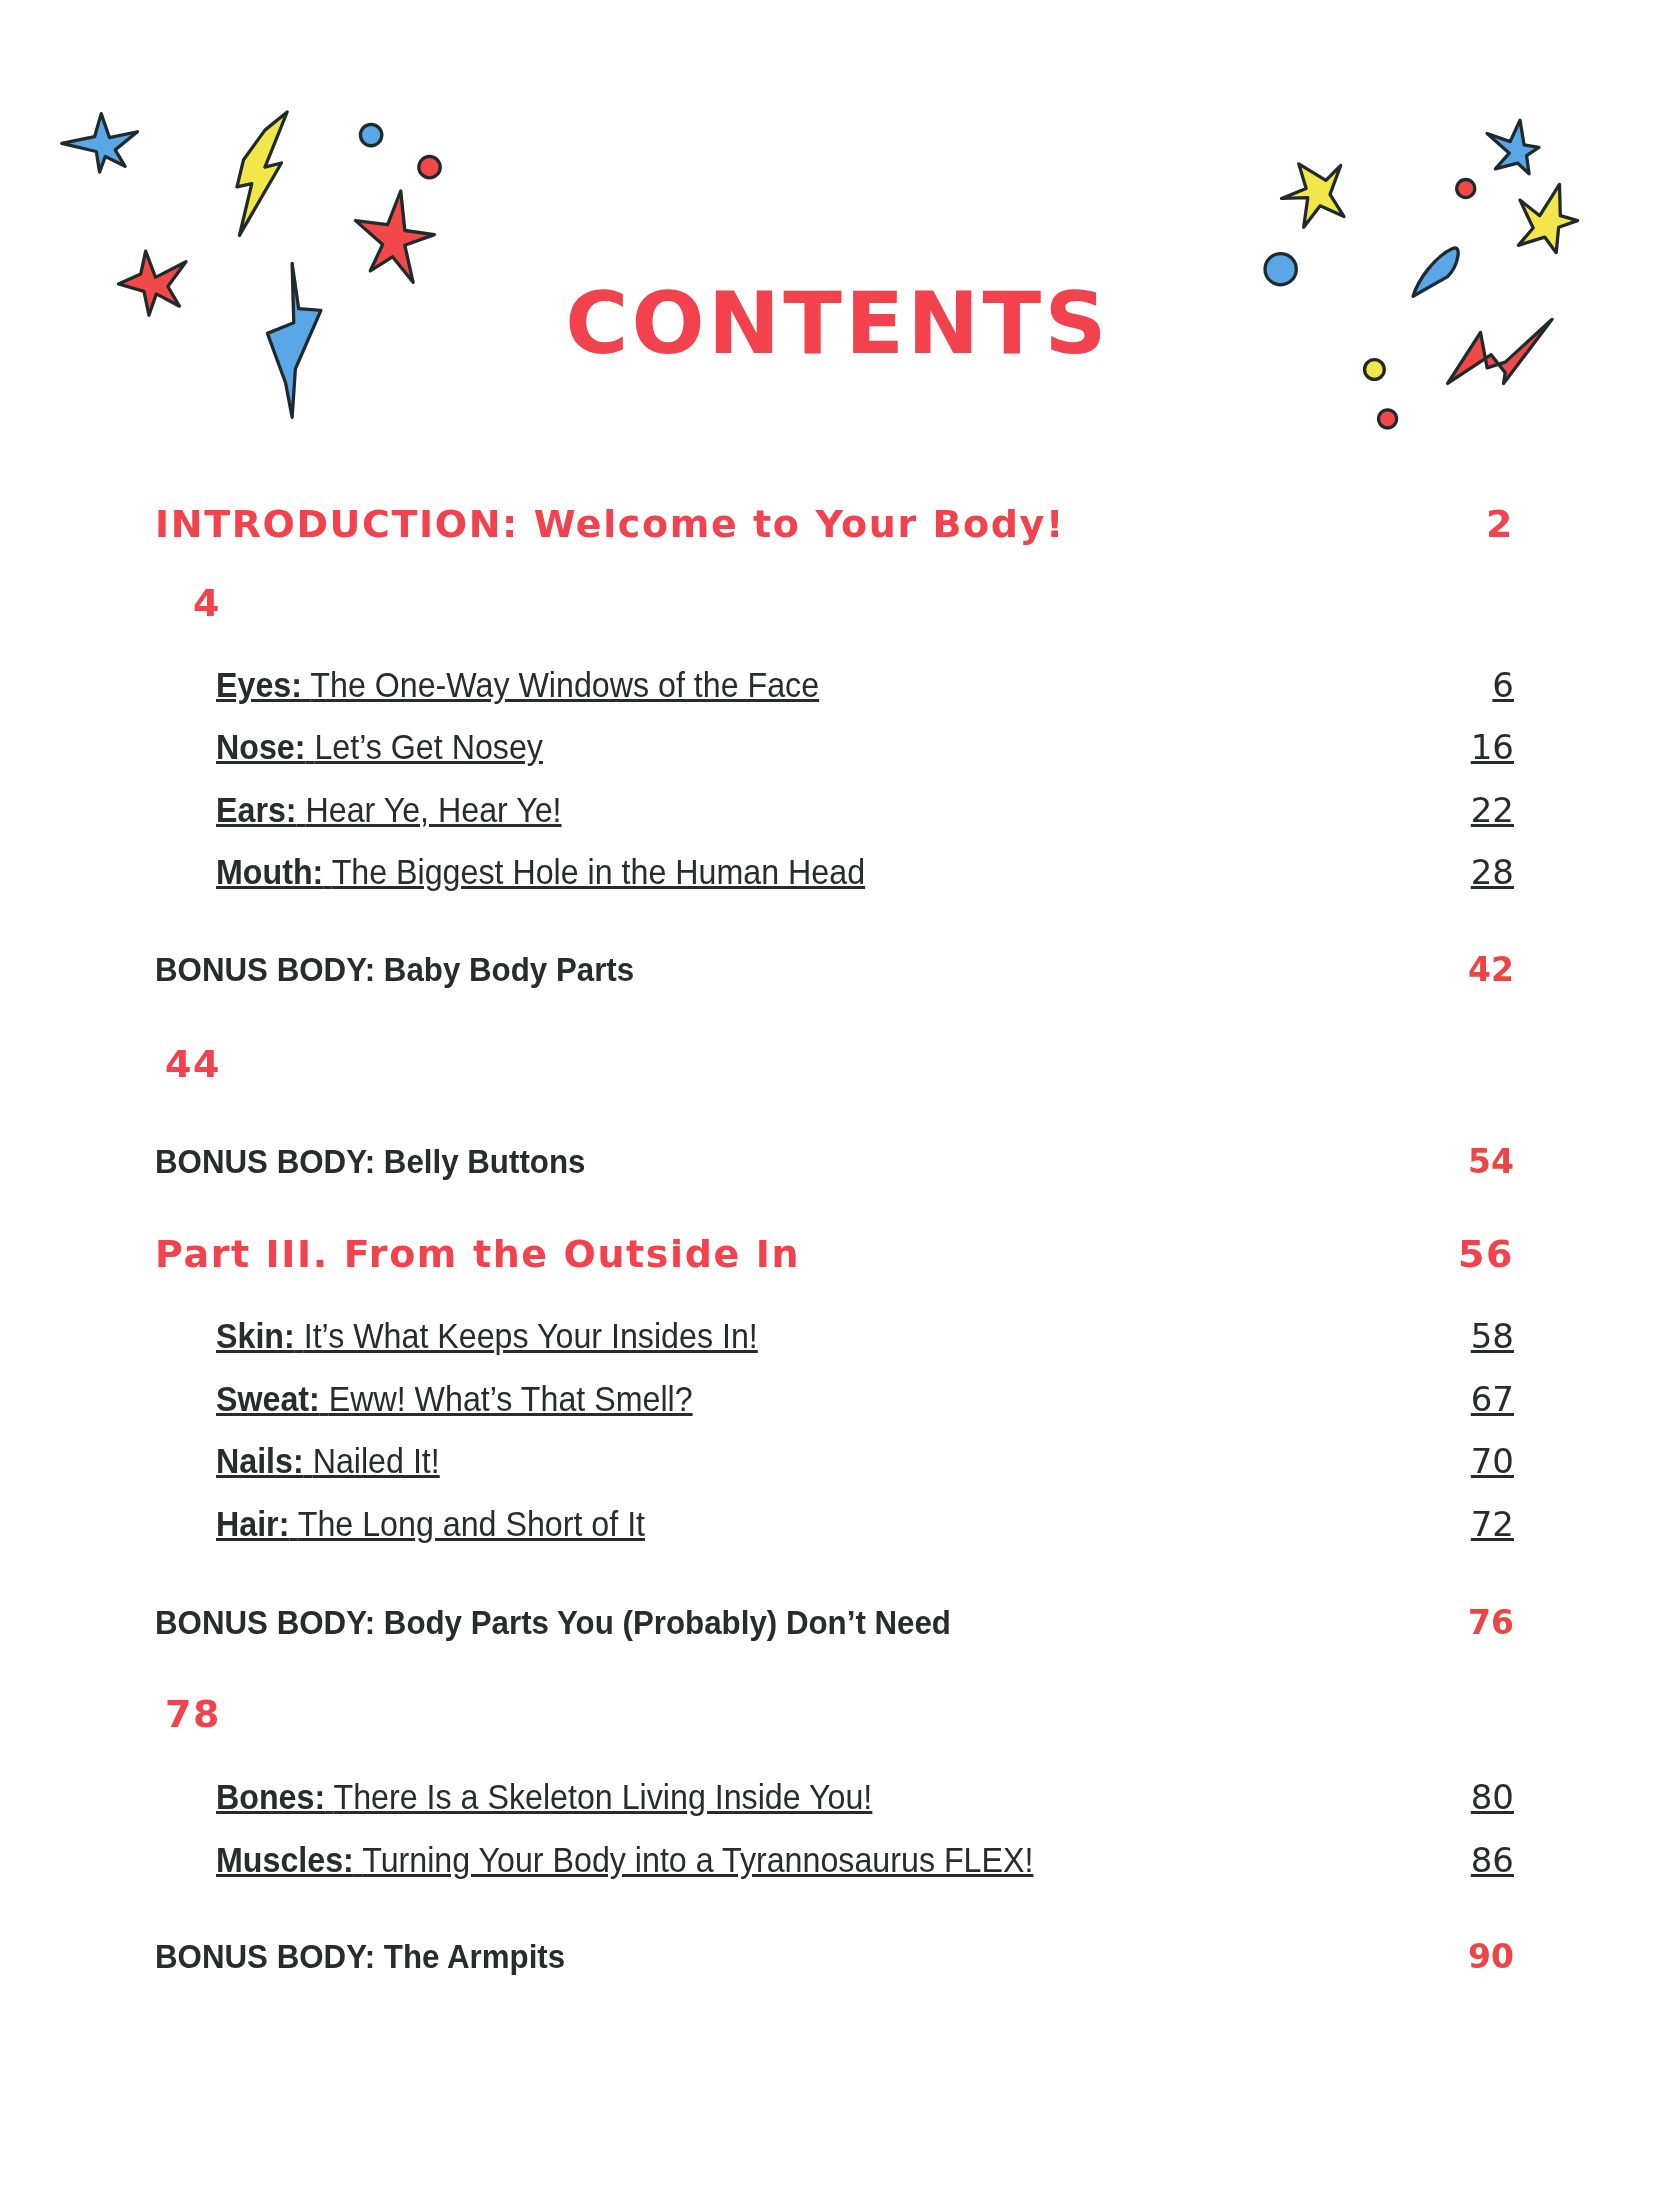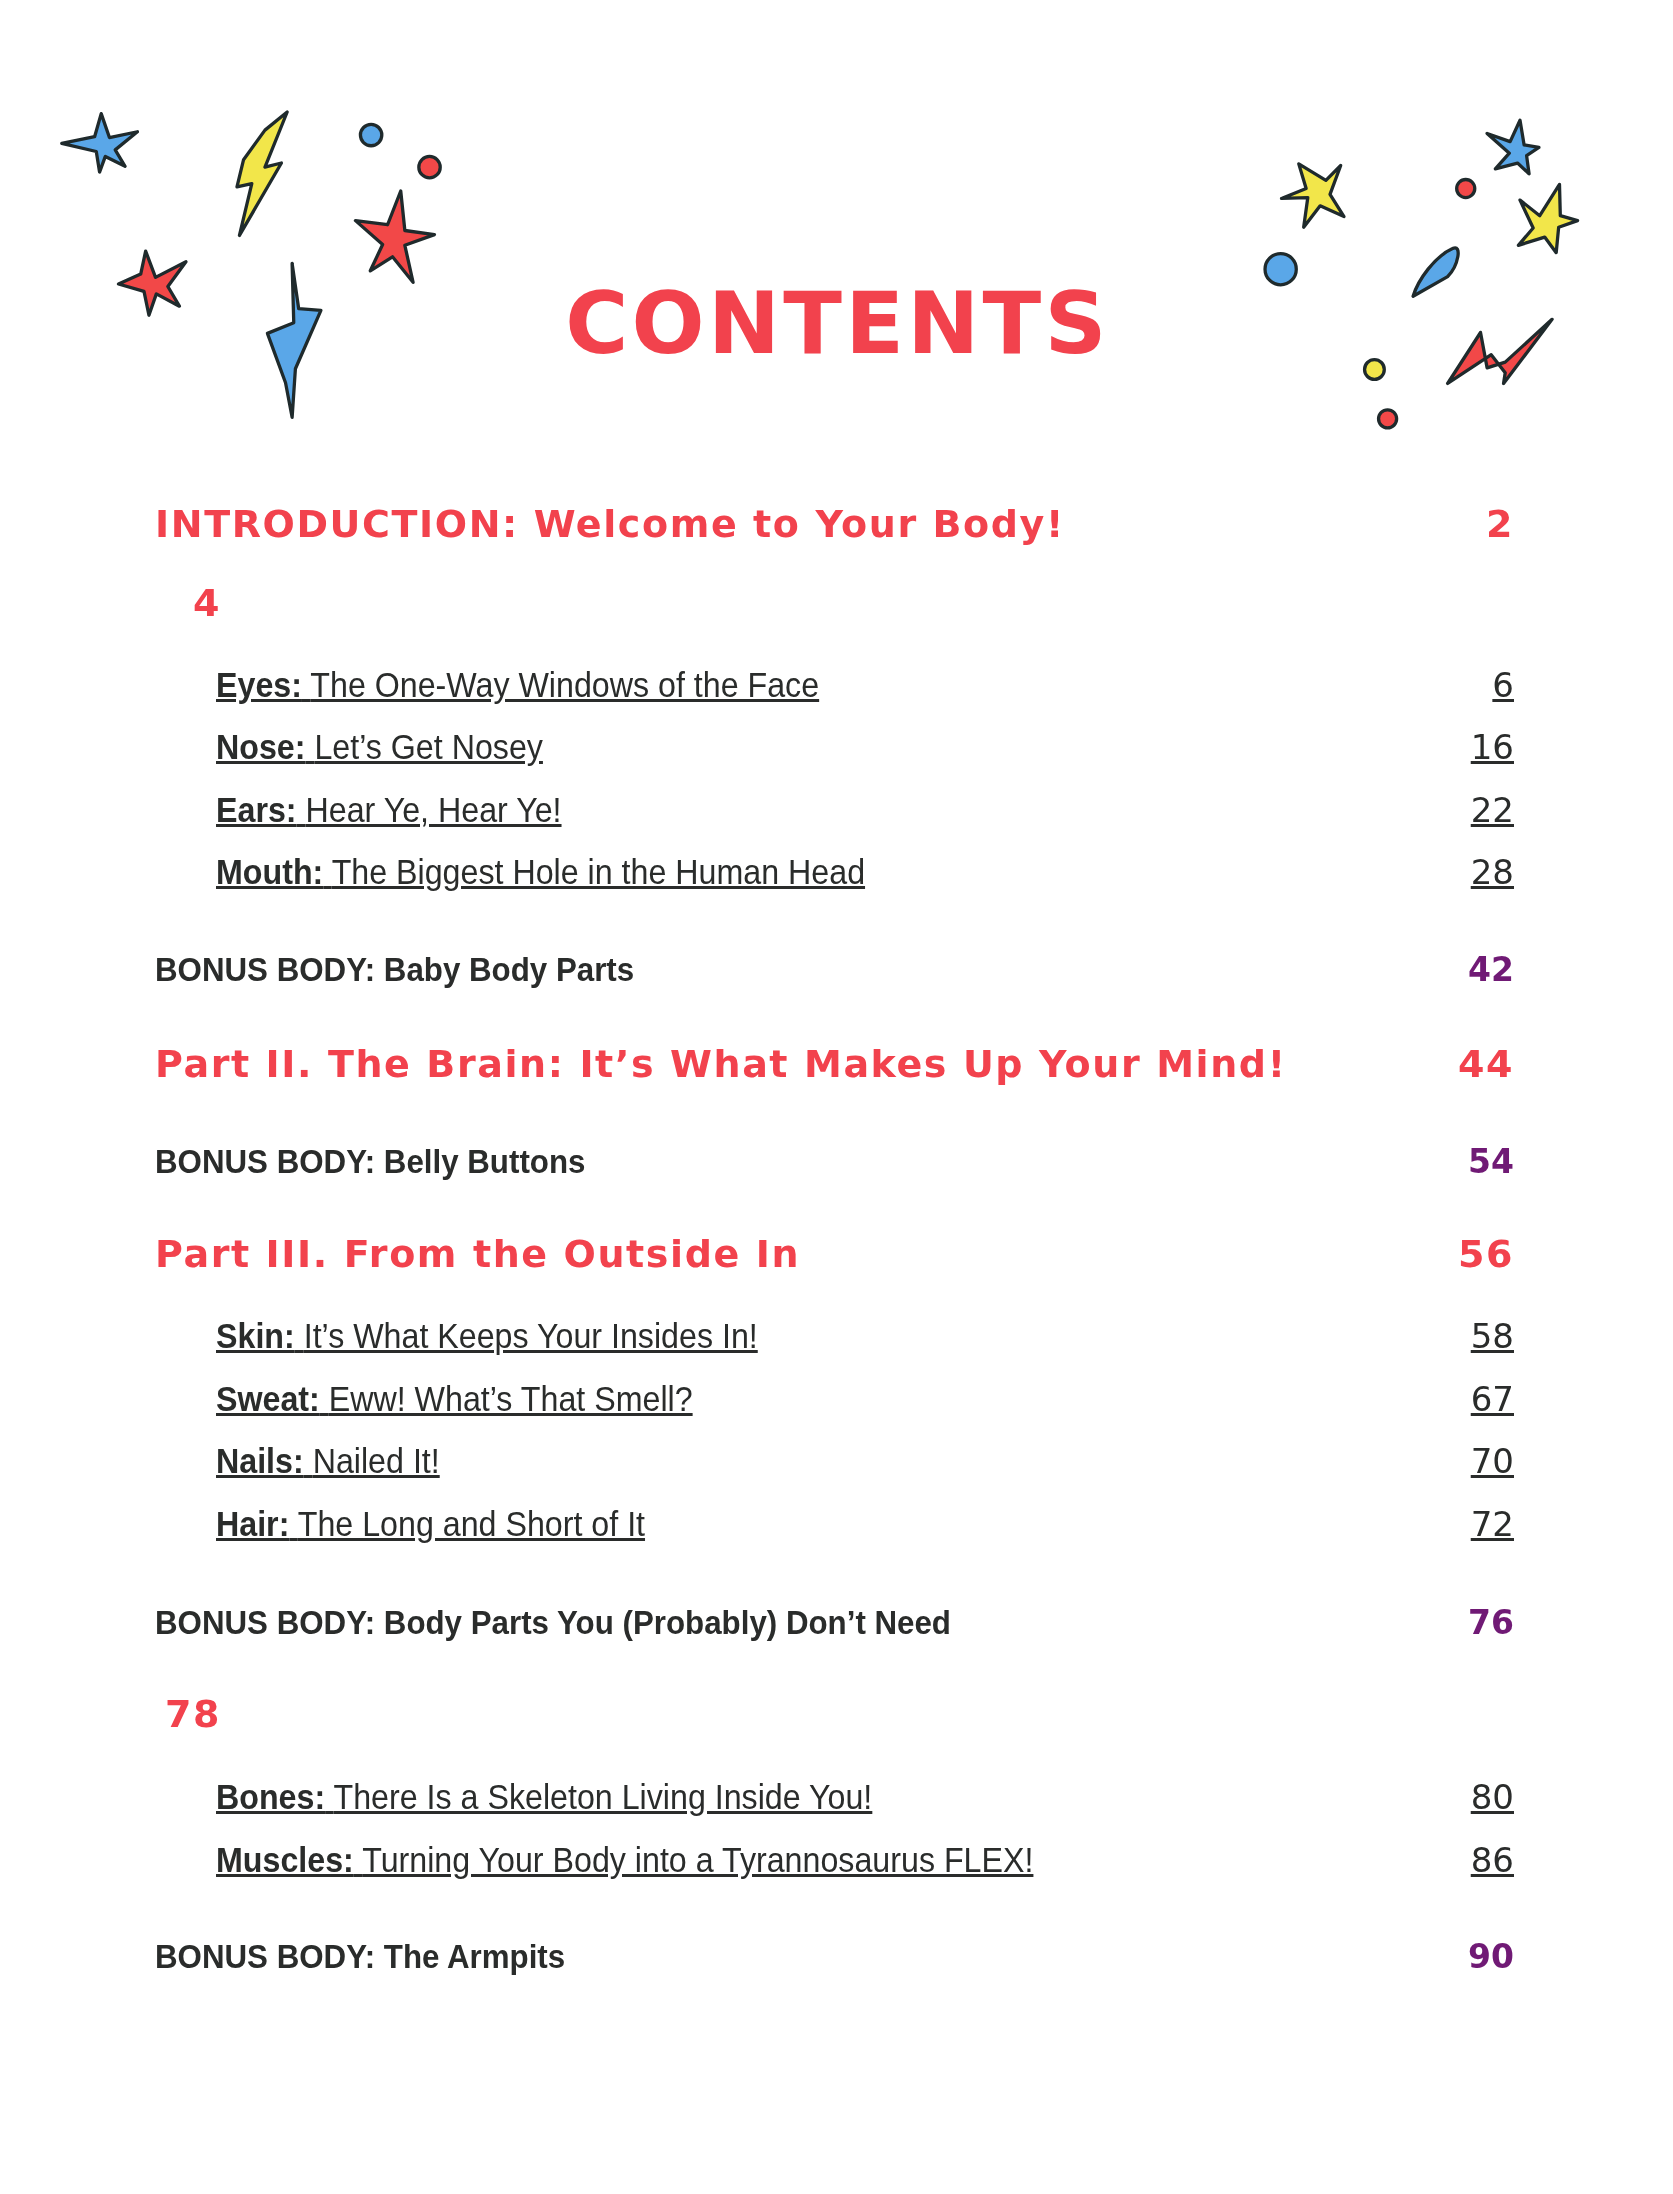--- a/index.html
+++ b/index.html
@@ -54,21 +54,21 @@
     font-weight: bold;
     font-size: 34px;
     color: #2a2c2b;
     transform: scaleX(0.92);
     transform-origin: left center;
   }
   .row.bonus .page {
     font-family: "DejaVu Sans", sans-serif;
     font-weight: bold;
     font-size: 33px;
-    color: #701a75;
+    color: #ef4444;
   }
   .row.sub .label {
     font-family: "Liberation Sans", sans-serif;
     font-size: 35px;
     color: #2a2c2b;
     transform: scaleX(0.92);
     transform-origin: left center;
   }
   .row.sub .label b { font-weight: bold; }
   .row.sub .page {
@@ -135,21 +135,20 @@
   <div class="row sub" style="top:852px">
     <span class="label"><b>Mouth:</b> <span>The Biggest Hole in the Human Head</span></span>
     <span class="page">28</span>
   </div>
   <div class="row bonus" style="top:950px">
     <span class="label">BONUS BODY: Baby Body Parts</span>
     <span class="page">42</span>
   </div>
 
   <div class="row part" style="top:1042px">
-    <span class="label">Part II. The Brain: It’s What Makes Up Your Mind!</span>
     <span class="page">44</span>
   </div>
   <div class="row bonus" style="top:1142px">
     <span class="label">BONUS BODY: Belly Buttons</span>
     <span class="page">54</span>
   </div>
 
   <div class="row part" style="top:1232px">
     <span class="label">Part III. From the Outside In</span>
     <span class="page">56</span>

